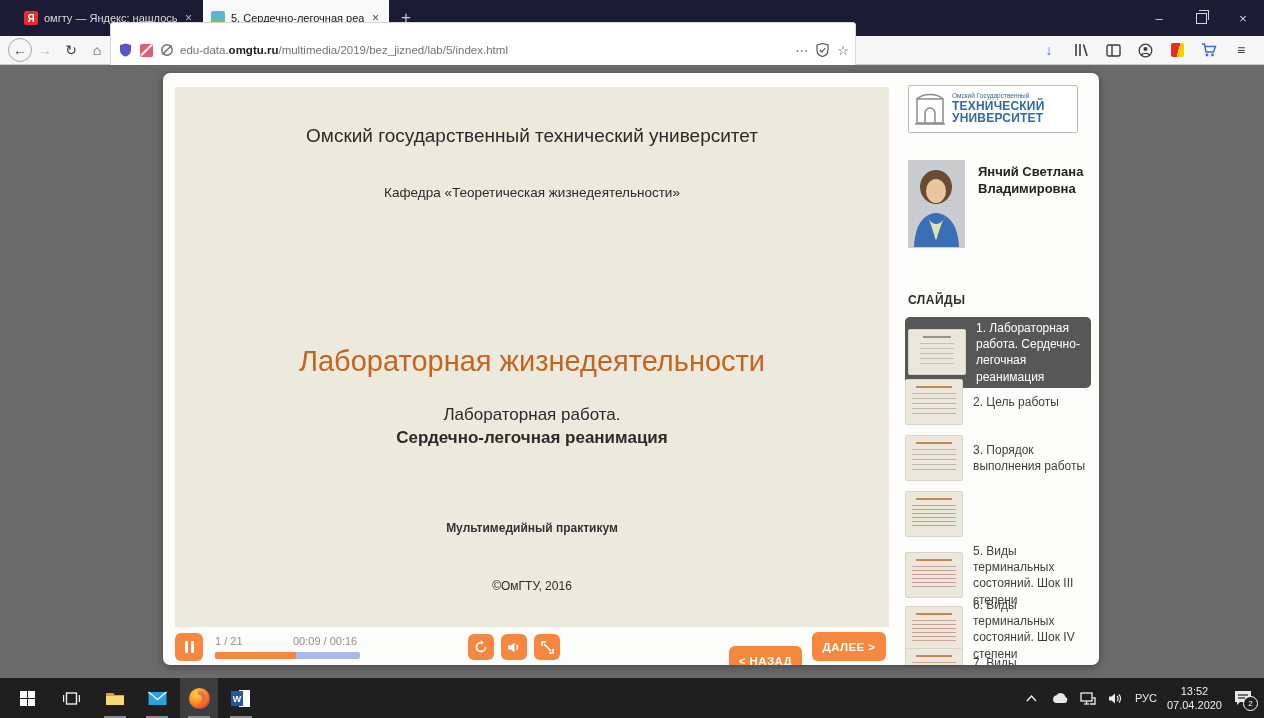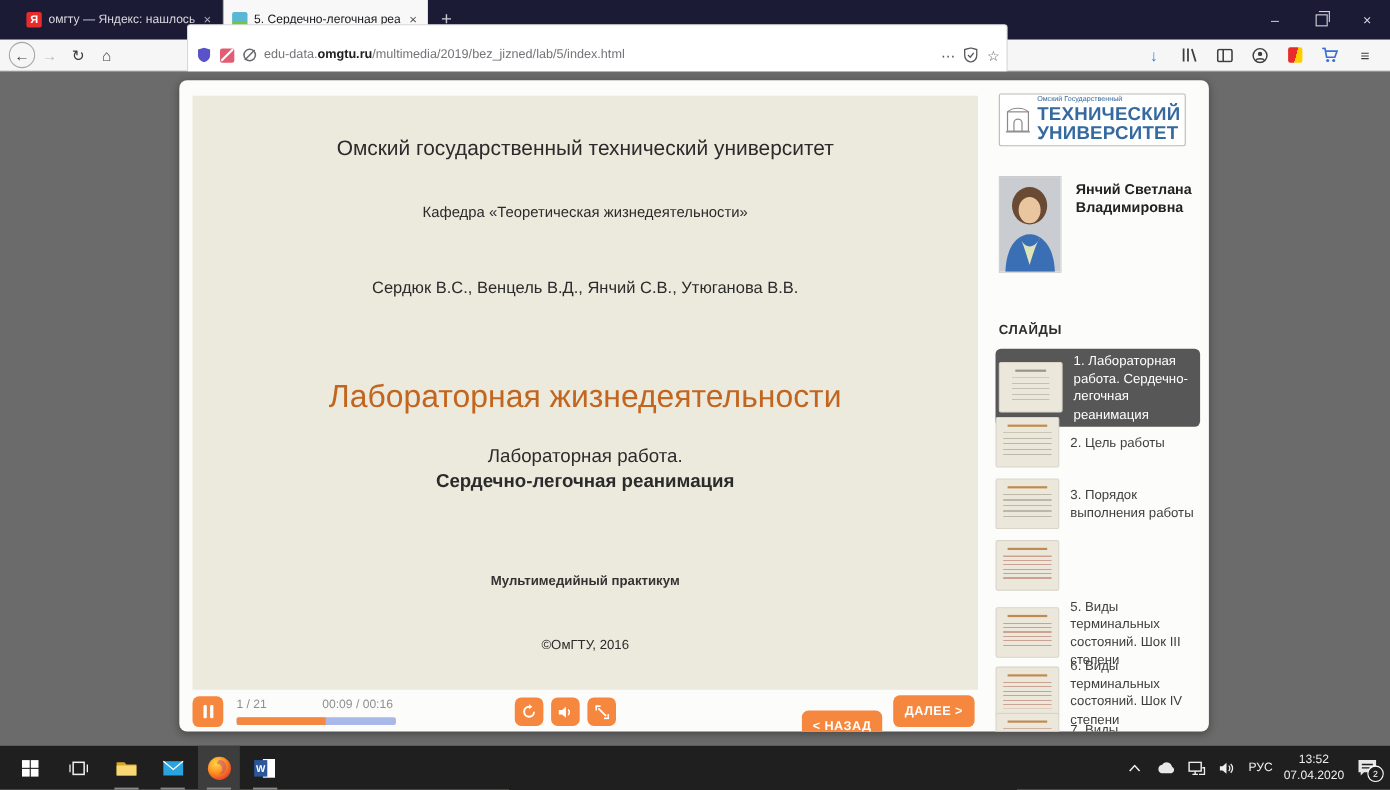--- a/index.html
+++ b/index.html
@@ -20,21 +20,21 @@
   .win-controls{margin-left:auto;display:flex;align-items:center;color:#d4d4de;}
   .win-btn{width:42px;height:36px;display:flex;align-items:center;justify-content:center;font-size:13px;}
   .restore-glyph{width:9px;height:9px;border:1px solid #d4d4de;position:relative;}
   .restore-glyph::before{content:"";position:absolute;left:2px;top:-4px;width:9px;height:9px;border:1px solid #d4d4de;border-left:none;border-bottom:none;}
 
   
   #navbar{position:absolute;left:0;top:36px;width:1264px;height:28px;background:#f6f6f7;border-bottom:1px solid #c9c9cc;display:flex;align-items:center;}
   .nav-btn{width:26px;height:24px;display:flex;align-items:center;justify-content:center;font-size:14px;color:#3d3d3f;flex:none;}
   .nav-btn.circled{border:1px solid #a7a7ac;border-radius:50%;width:22px;height:22px;margin-left:8px;}
   .nav-btn.disabled{color:#b9b9bd;}
-  #urlbar{margin-left:60px;width:732px;height:22px;background:#fff;border:1px solid #d7d7db;border-radius:3px;display:flex;align-items:center;padding:16px 6px;gap:5px;}
+  #urlbar{width:732px;height:22px;background:#fff;border:1px solid #d7d7db;border-radius:3px;display:flex;align-items:center;padding:16px 6px;gap:5px;}
   .url-ico{width:16px;height:16px;display:flex;align-items:center;justify-content:center;flex:none;}
   .url-text{flex:1;font-size:11.5px;color:#737379;white-space:nowrap;overflow:hidden;}
   .url-text b{color:#202023;font-weight:bold;}
   .url-right{display:flex;align-items:center;gap:8px;color:#55555a;font-size:13px;}
   #nav-right{margin-left:auto;display:flex;align-items:center;gap:14px;padding-right:14px;color:#3d3d3f;}
   #nav-right .nav-ico{width:18px;height:18px;display:flex;align-items:center;justify-content:center;font-size:14px;}
   .blocked-badge{width:13px;height:13px;border-radius:2px;background:#e45b74;position:relative;}
   .blocked-badge::after{content:"";position:absolute;left:-1px;top:5px;width:15px;height:2px;background:#fff;transform:rotate(-45deg);}
   .yx-ext{width:13px;height:14px;background:linear-gradient(105deg,#e82c2c 0 55%,#ffcc00 55% 100%);border-radius:2px;}
 
@@ -67,21 +67,21 @@
   #p-full{left:371px;top:561px;width:26px;height:26px;}
   .p-nav{top:559px;height:29px;font-size:11.5px;font-weight:bold;letter-spacing:.4px;}
   #p-back{left:566px;width:73px;margin-top:14px;}
   #p-next{left:649px;width:74px;}
 
   
   #side{position:absolute;left:742px;top:12px;width:186px;height:578px;}
   #logo-box{margin-left:3px;width:160px;height:46px;border:1px solid #b9b9b9;border-radius:2px;background:#fff;display:flex;align-items:center;padding:0 4px;gap:5px;}
   #logo-text{line-height:1.05;}
   #logo-l1{font-size:6.5px;color:#35699f;}
-  .logo-big{font-size:17px;color:#35699f;font-weight:bold;letter-spacing:.2px;}
+  .logo-big{font-size:12px;color:#35699f;font-weight:bold;letter-spacing:.2px;}
   #person{position:absolute;left:3px;top:75px;display:flex;gap:13px;}
   #photo{width:55px;height:86px;flex:none;border:1px solid #ccc;}
   #person-name{font-size:13px;font-weight:bold;color:#222;width:106px;line-height:1.3;padding-top:4px;}
   #slides-header{position:absolute;left:3px;top:208px;font-size:12px;font-weight:bold;color:#2e2e2e;letter-spacing:.5px;}
   .slide-row{position:absolute;left:0;width:186px;display:flex;gap:10px;align-items:center;cursor:pointer;}
   .slide-row .lbl{font-size:12px;color:#3f3f3f;line-height:1.35;}
   .slide-row.active{background:#575757;border-radius:5px;padding:3px;width:180px;}
   .slide-row.active .lbl{color:#fff;}
   .thumb{width:58px;height:46px;background:#ebe8db;border:1px solid #d8d5c8;border-radius:2px;position:relative;flex:none;box-sizing:border-box;}
   .thumb::before{content:"";position:absolute;left:18%;right:18%;top:6px;height:2px;background:#c08a52;}
@@ -202,21 +202,20 @@
       <span class="nav-ico">≡</span>
     </div>
   </div>
 
   <div id="content">
     <div id="card">
 
       <div id="slide">
         <div class="s-line" id="s-univ">Омский государственный технический университет</div>
         <div class="s-line" id="s-dept">Кафедра «Теоретическая жизнедеятельности»</div>
-        <div class="s-line" id="s-auth">Сердюк В.С., Венцель В.Д., Янчий С.В., Утюганова В.В.</div>
         <div class="s-line" id="s-title">Лабораторная жизнедеятельности</div>
         <div class="s-line" id="s-sub1">Лабораторная работа.</div>
         <div class="s-line" id="s-sub2">Сердечно-легочная реанимация</div>
         <div class="s-line" id="s-prac">Мультимедийный практикум</div>
         <div class="s-line" id="s-copy">©ОмГТУ, 2016</div>
       </div>
 
       <div class="p-btn" id="p-pause">
           <i></i>
           <i></i>

